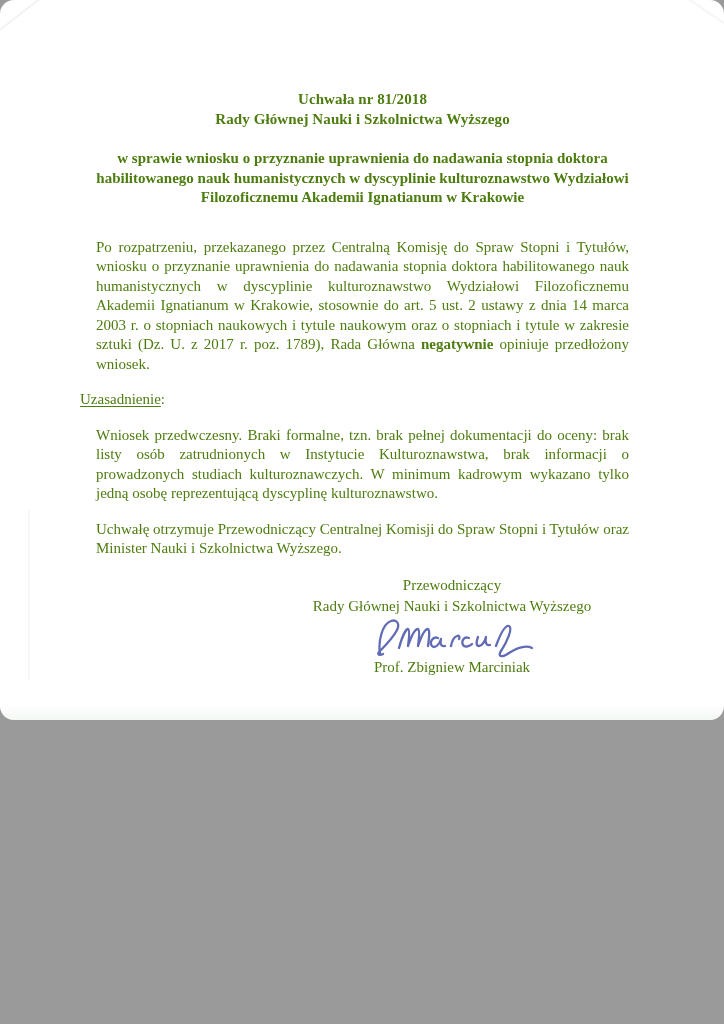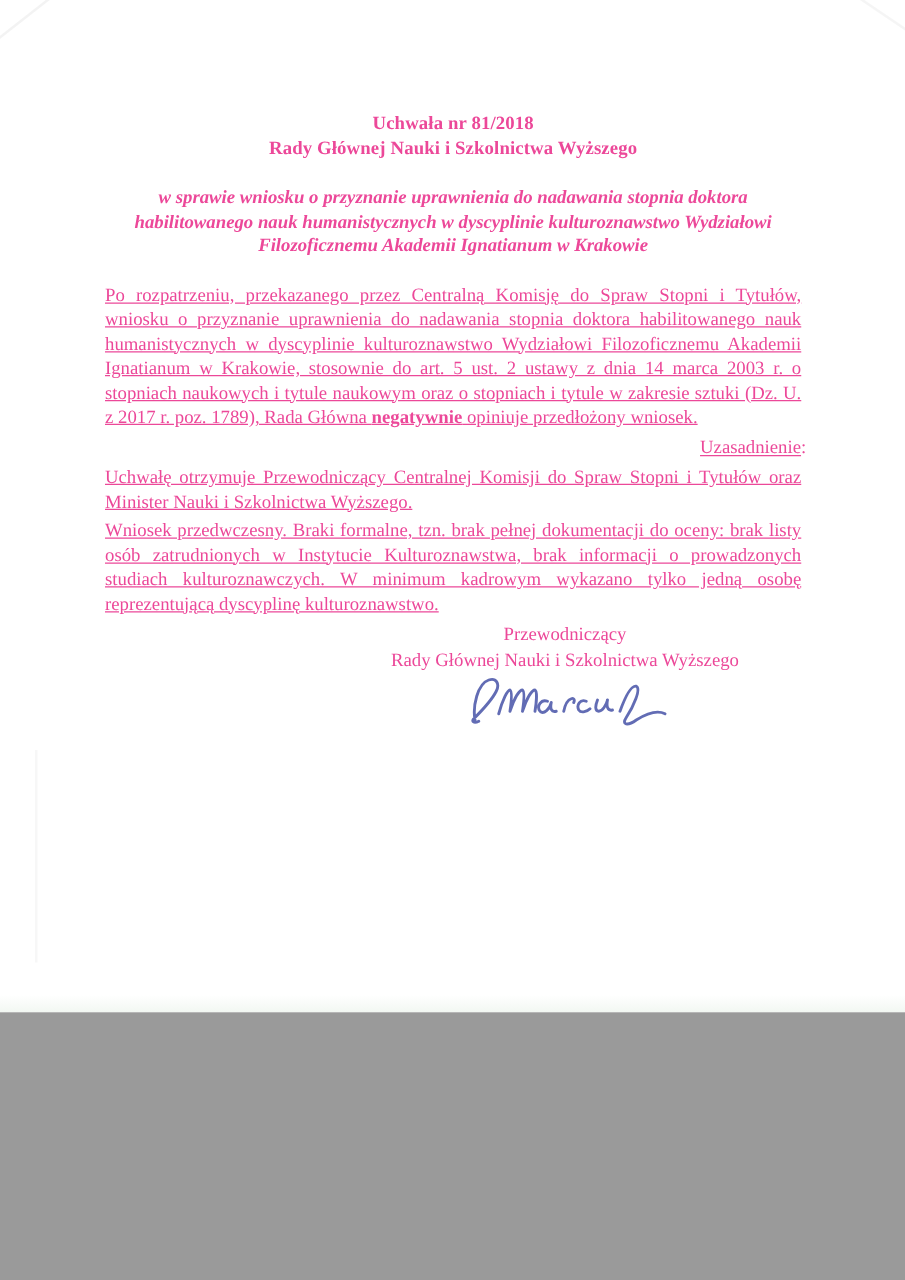--- a/index.html
+++ b/index.html
@@ -1,24 +1,25 @@
 <!DOCTYPE html>
 <html lang="pl"><head>
 <meta charset="utf-8">
 <style>
   html, body { margin: 0; padding: 0; background: #9a9a9a; }
   .page {
     position: relative;
     width: 724px;
-    height: 810px;
+    height: 720px;
     margin: 0 auto;
     background: #ffffff;
     overflow: hidden;
     font-family: "Liberation Serif", "DejaVu Serif", serif;
-    color: #ec4899;
+    color: #4d7c0f;
+    border-radius: 14px;
   }
   
   .scan-edge { position: absolute; background: #e9e9e9; pointer-events: none; }
   .scan-edge.tl { top: 14px; left: -26px; width: 90px; height: 2px; transform: rotate(-38deg); opacity: .55; }
   .scan-edge.tr { top: 10px; right: -30px; width: 96px; height: 2px; transform: rotate(34deg); opacity: .45; }
   .scan-edge.bl { bottom: 40px; left: 28px; width: 1.5px; height: 170px; opacity: .35; }
   .scan-tint-bottom {
     position: absolute; left: 0; right: 0; bottom: 0; height: 14px;
     background: linear-gradient(to bottom, rgba(255,255,255,0), rgba(226,238,226,.45));
     pointer-events: none;
@@ -35,31 +36,29 @@
 
   .title-block {
     text-align: center;
     font-weight: bold;
     margin: 0 0 20px 0;
     letter-spacing: .1px;
   }
   .subject {
     text-align: center;
     font-weight: bold;
-    margin: 0 0 20px 0;
-    font-style: italic;
+    margin: 0 0 30px 0;
   }
   p.body-par {
-    margin: 4px;
+    margin: 16px;
     text-align: justify;
     text-justify: inter-word;
-    text-decoration: underline;
   }
   .par-1 { margin-bottom: 13px; }
-  .section-heading { margin: 0 0 5px 0; text-align: right; }
+  .section-heading { margin: 0 0 5px 0; text-align: left; }
   .section-heading .uline { text-decoration: underline; text-underline-offset: 2px; }
   .par-2 { margin-bottom: 16px; }
   .par-3 { margin-bottom: 0; }
 
   .sig-block {
     margin-left: 212px;
     width: 320px;
     text-align: center;
   }
   .sig-line { line-height: 21px; }
@@ -81,34 +80,35 @@
       <div>Uchwała nr 81/2018</div>
       <div>Rady Głównej Nauki i Szkolnictwa Wyższego</div>
     </div>
 
     <div class="subject">w sprawie wniosku o przyznanie uprawnienia do nadawania stopnia doktora habilitowanego nauk humanistycznych w dyscyplinie kulturoznawstwo Wydziałowi Filozoficznemu Akademii Ignatianum w Krakowie</div>
 
     <p class="body-par par-1"><span>Po rozpatrzeniu, przekazanego przez Centralną Komisję do Spraw Stopni i Tytułów, wniosku o przyznanie uprawnienia do nadawania stopnia doktora habilitowanego nauk humanistycznych w dyscyplinie kulturoznawstwo Wydziałowi Filozoficznemu Akademii Ignatianum w Krakowie, stosownie do art. 5 ust. 2 ustawy z dnia 14 marca 2003 r. o stopniach naukowych i tytule naukowym oraz o stopniach i tytule w zakresie sztuki (Dz. U. z 2017 r. poz. 1789), Rada Główna </span><b>negatywnie</b><span> opiniuje przedłożony wniosek.</span></p>
 
     <p class="section-heading"><span class="uline">Uzasadnienie</span><span>:</span></p>
 
+    <p class="body-par par-2">Wniosek przedwczesny. Braki formalne, tzn. brak pełnej dokumentacji do oceny: brak listy osób zatrudnionych w Instytucie Kulturoznawstwa, brak informacji o prowadzonych studiach kulturoznawczych. W minimum kadrowym wykazano tylko jedną osobę reprezentującą dyscyplinę kulturoznawstwo.</p>
+
     <p class="body-par par-3">Uchwałę otrzymuje Przewodniczący Centralnej Komisji do Spraw Stopni i Tytułów oraz Minister Nauki i Szkolnictwa Wyższego.</p>
-
-    <p class="body-par par-2">Wniosek przedwczesny. Braki formalne, tzn. brak pełnej dokumentacji do oceny: brak listy osób zatrudnionych w Instytucie Kulturoznawstwa, brak informacji o prowadzonych studiach kulturoznawczych. W minimum kadrowym wykazano tylko jedną osobę reprezentującą dyscyplinę kulturoznawstwo.</p>
 
     <div class="sig-block">
       <div class="sig-line">Przewodniczący</div>
       <div class="sig-line">Rady Głównej Nauki i Szkolnictwa Wyższego</div>
       <svg class="sig-svg" width="168" height="50" viewBox="0 0 168 50" aria-hidden="true">
         <path fill="none" stroke="#5560ae" stroke-width="2.3" stroke-linecap="round" stroke-linejoin="round" opacity="0.92" d="M12,39 C10,28 14,10 23,7 C29,5 32,10 29,16 C25,24 17,32 11,38 C9,40 11,42 15,40
                  M31,34 C34,23 38,15 40,15 C42,16 41,25 40,32
                  M40,32 C43,23 47,15 50,15 C52,16 51,25 50,32
                  M50,32 C53,23 57,15 60,15 C62,16 61,26 60,32
                  M70,24 C65,22 61,28 64,32 C67,35 72,30 73,25 C72,30 73,33 77,32
                  M83,32 C84,27 86,23 89,22 C91,21 92,23 91,25
                  M101,24 C96,22 93,27 95,31 C97,34 102,32 104,30
                  M110,23 C108,28 108,32 111,32 C114,32 117,27 118,23 C117,28 118,32 122,31
                  M128,32 C132,21 137,11 141,12 C145,14 139,28 133,37 C129,43 134,44 141,39 C149,34 158,31 164,34"></path>
       </svg>
+      <div class="sig-line">Prof. Zbigniew Marciniak</div>
     </div>
 
   </div>
 </div>
 
 </body></html>

